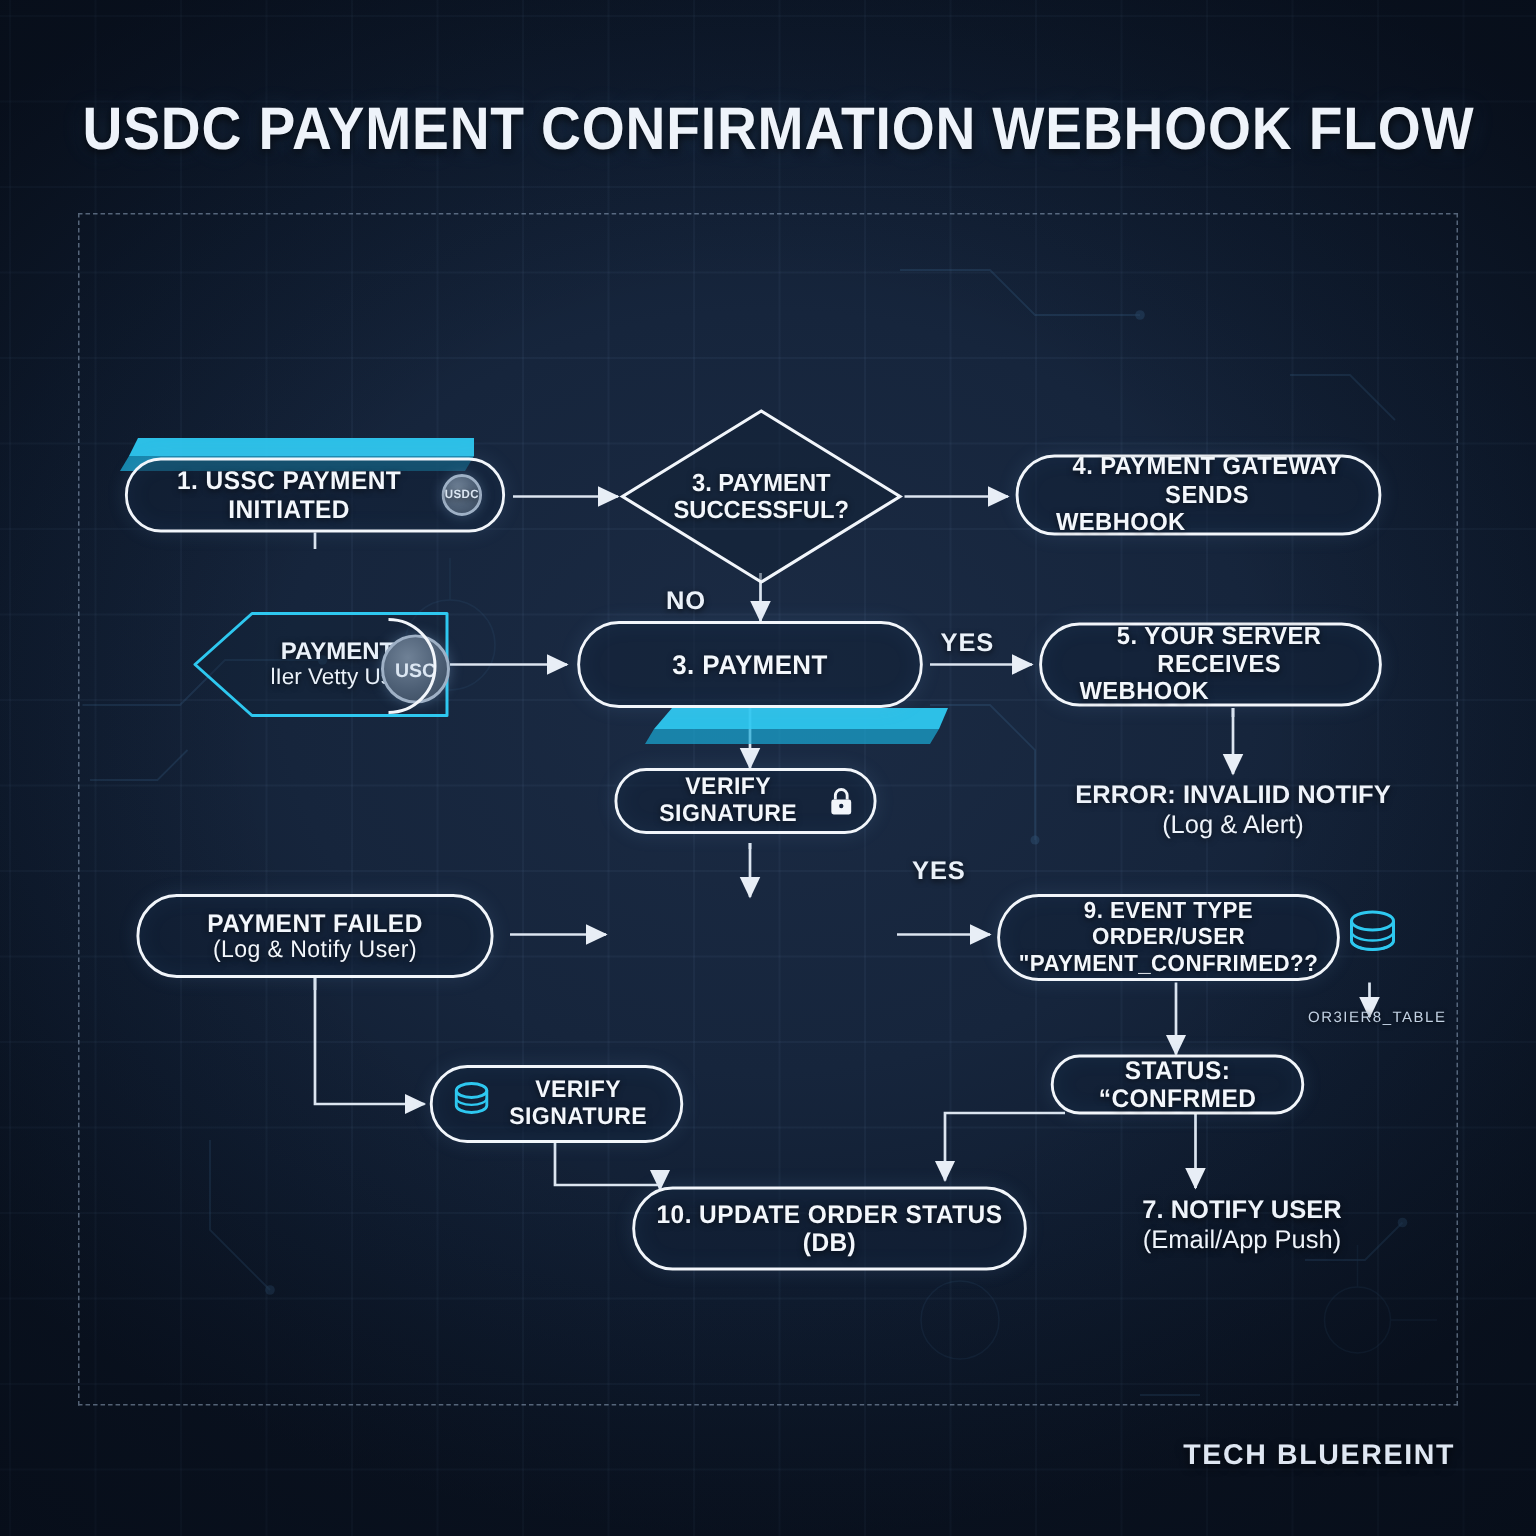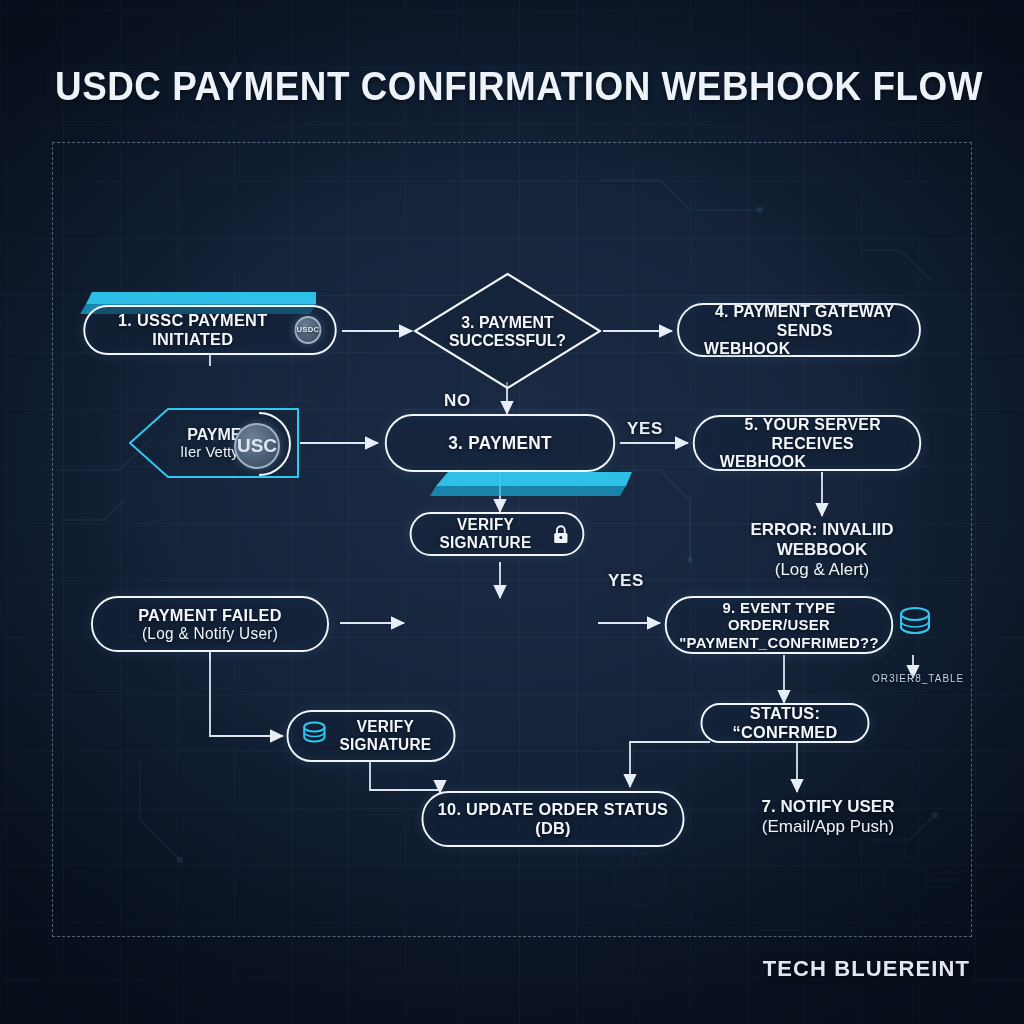--- a/index.html
+++ b/index.html
@@ -47,21 +47,21 @@
     transform: scaleX(0.92);
     transform-origin: left center;
     color: #eef3fa;
     text-shadow: 0 2px 7px rgba(0,0,0,0.75), 0 0 18px rgba(120,190,255,0.16);
     white-space: nowrap;
   }
   #footer {
     position: absolute;
     right: 54px;
     bottom: 42px;
-    font-size: 22px;
+    font-size: 19px;
     font-weight: 700;
     letter-spacing: 1.1px;
     font-family: "Liberation Sans Narrow", "Liberation Sans", sans-serif;
     color: #dfe7f2;
     text-shadow: 0 2px 6px rgba(0,0,0,0.7);
     margin-left: 24px;
   }
   #frame {
     position: absolute;
     left: 52px;
@@ -307,21 +307,21 @@
   </div>
 
   <div class="chev-wrap" style="left:128px; top:406px; width:172px; height:74px;">
     <svg viewBox="0 0 172 74">
       <path d="M40 3 L170 3 L170 71 L40 71 L2 37 Z" fill="rgba(18,33,54,0.35)" stroke="#2ec8f0" stroke-width="2" stroke-linejoin="round"></path>
     </svg>
     <div class="chev-label" style="padding-left:22px;">
       <span style="font-size:16px;font-weight:700;">PAYMENT</span>
       <span style="font-size:15px;font-weight:400;">lIer Vetty Use</span>
     </div>
-    <span class="coin" style="position:absolute; left:106px; top:17px; width:42px; height:42px; font-size:19px;">USC</span>
+    <span class="coin" style="position:absolute; left:126px; top:17px; width:42px; height:42px; font-size:13px;">USC</span>
     <svg style="position:absolute; left:98px; top:5px; width:66px; height:66px; overflow:visible;" viewBox="0 0 66 66">
       <path d="M33 2 A31 31 0 0 1 33 64" fill="none" stroke="#f2f6fb" stroke-width="2"></path>
     </svg>
   </div>
 
   <div class="node" style="left:380px; top:414px; width:240px; height:58px; font-size:18px;">
     <span class="txt">3.  PAYMENT</span>
   </div>
 
   <div class="node" style="left:688px; top:415px; width:238px; height:56px; font-size:16.5px; flex-direction:column; align-items:flex-start; padding-left:26px;">
@@ -332,21 +332,21 @@
   <div class="node" style="left:406px; top:512px; width:182px; height:44px; font-size:16px;">
     <span class="txt">VERIFY SIGNATURE</span>
     <svg class="lock-icon" width="17" height="19" viewBox="0 0 17 19" style="margin-left:7px;">
       <path d="M4.4 8 V5.4 a4.1 4.1 0 0 1 8.2 0 V8" fill="none" stroke="#f2f6fb" stroke-width="2"></path>
       <rect x="1.6" y="8" width="13.8" height="10" rx="1.6" fill="#f2f6fb"></rect>
       <circle cx="8.5" cy="12.4" r="1.5" fill="#16253c"></circle>
     </svg>
   </div>
 
   <div class="plain-text" style="left:706px; top:520px; width:232px; font-size:17px; font-weight:700;">
-    <span>ERROR: INVALIID WEBBOOK</span><br>
+    <span>ERROR: INVALIID NOTIFY</span><br>
     <span class="sub">(Log &amp; Alert)</span>
   </div>
 
   <div class="node" style="left:86px; top:596px; width:248px; height:56px; font-size:17px; flex-direction:column;">
     <span class="txt">PAYMENT FAILED</span>
     <span class="sub" style="font-size:16px;">(Log &amp; Notify User)</span>
   </div>
 
 
   <div class="node" style="left:660px; top:596px; width:238px; height:58px; font-size:15.5px; flex-direction:column;">

